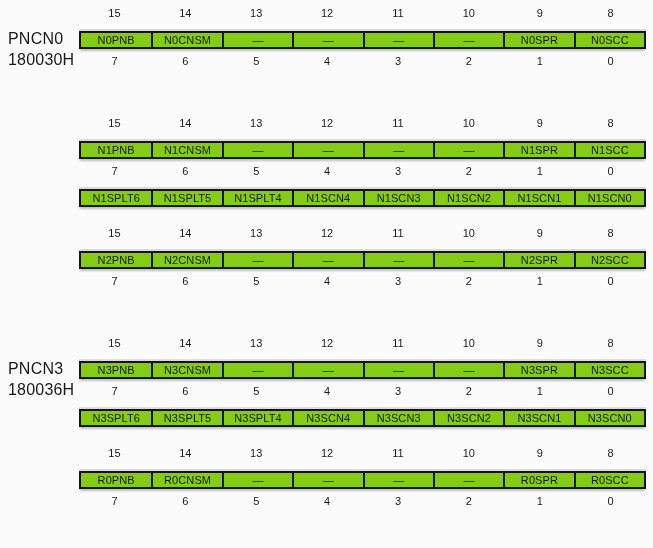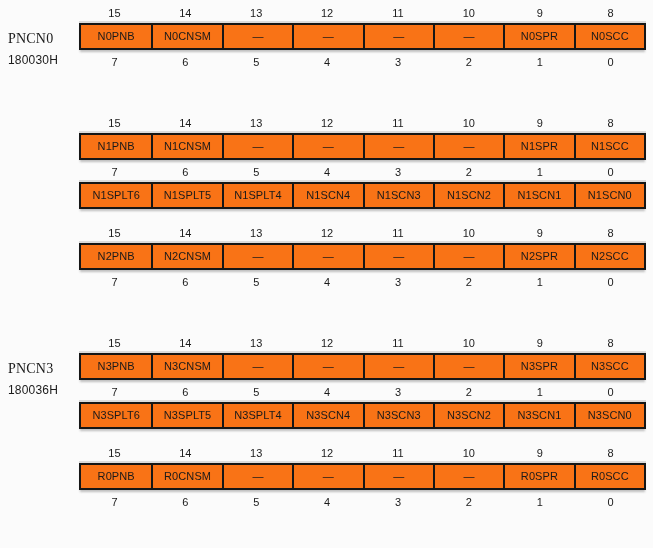--- a/index.html
+++ b/index.html
@@ -21,28 +21,27 @@
     height:79px;
     width:653px;
   }
   .reg-block + .reg-block{margin-top:31px;}
   .left-col{
     position:absolute;
     left:8px;top:0;width:70px;height:79px;
   }
   .reg-name{
     position:absolute;top:25px;left:0;
-    font-size:14px;line-height:12px;
+    font-size:16px;line-height:12px;
     letter-spacing:0.2px;
     white-space:nowrap;
-    font-family:Liberation Serif, serif;
   }
   .reg-addr{
     position:absolute;top:46px;left:0;
-    font-size:12px;line-height:12px;
+    font-size:16px;line-height:12px;
     letter-spacing:0.2px;
     white-space:nowrap;
   }
   .grid-col{
     position:absolute;
     left:79px;top:0;width:567px;
   }
   .bit-nums{
     display:grid;
     grid-template-columns:repeat(8,1fr);
@@ -51,25 +50,26 @@
     padding-bottom:10px;
     align-items:end;
   }
   .bit-num{
     text-align:center;
     font-size:11px;line-height:11px;
   }
   .cells{
     display:grid;
     grid-template-columns:repeat(8,1fr);
-    height:27px;
+    height:18px;
     box-sizing:border-box;
     border:2px solid #161616;
-    background:#f97316;
+    background:#84cc16;
     box-shadow:0 -2px 0 rgba(150,150,150,0.30), 0 3px 2px -1px rgba(120,120,120,0.45);
+    margin-top:8px;
   }
   .cell{
     display:flex;align-items:center;justify-content:center;
     font-size:11px;line-height:11px;
     letter-spacing:0.1px;
     border-left:2px solid #161616;
     overflow:hidden;
     white-space:nowrap;
   }
   .cell:first-child{border-left:none;}

